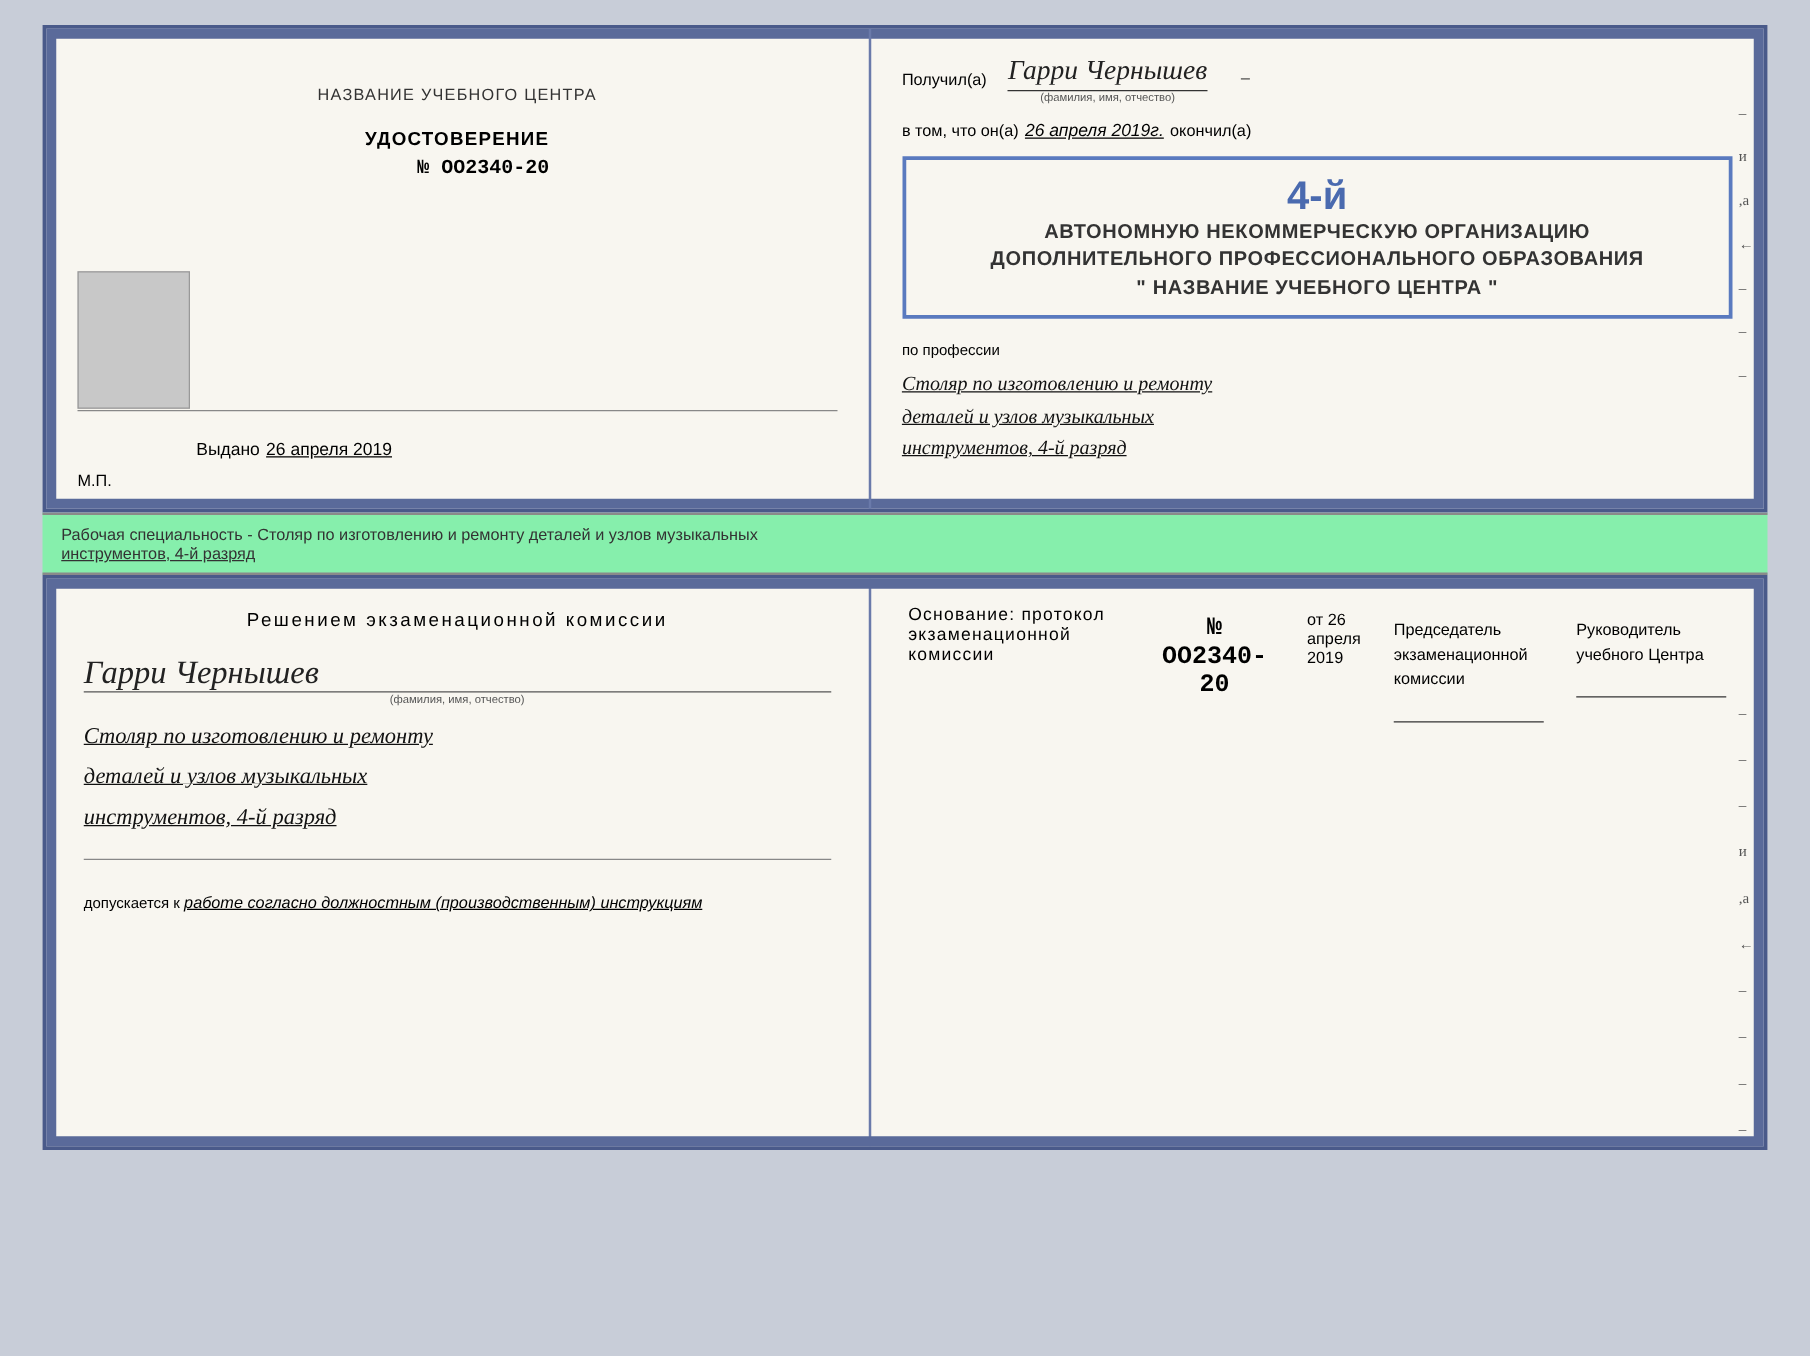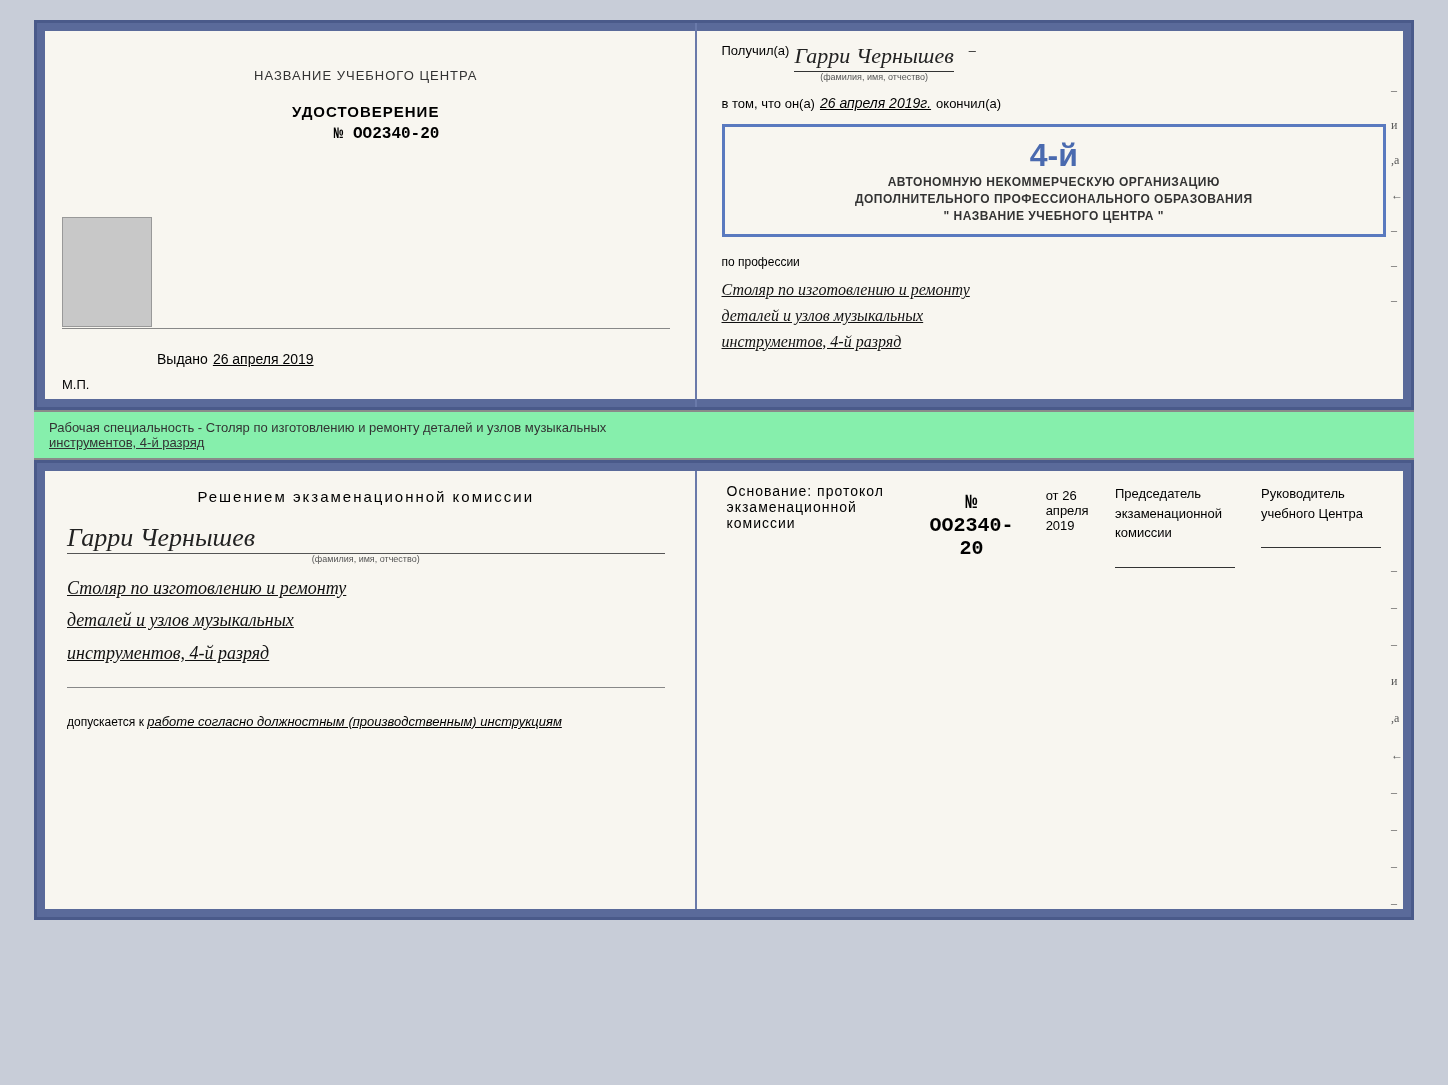--- a/index.html
+++ b/index.html
@@ -111,22 +111,22 @@
       position: absolute;
       bottom: 15px;
       left: 25px;
       font-size: 13px;
       font-family: Arial, sans-serif;
     }
 
     .poluchil-line {
       font-size: 14px;
       display: flex;
-      align-items: flex-start;
-      gap: 5px;
+      align-items: center;
+      gap: 17px;
       flex-wrap: wrap;
     }
 
     .poluchil-label {
       font-family: Arial, sans-serif;
       font-size: 13px;
     }
 
     .handwritten-name {
       font-family: 'Dancing Script', cursive;
@@ -169,21 +169,21 @@
     }
 
     .stamp-block .stamp-num {
       font-size: 32px;
       font-weight: bold;
       font-family: Arial, sans-serif;
       color: #4a6aaf;
     }
 
     .stamp-text {
-      font-size: 12px;
+      font-size: 16px;
       font-family: Arial, sans-serif;
       font-weight: bold;
       text-transform: uppercase;
       letter-spacing: 0.5px;
       line-height: 1.4;
       color: #333;
     }
 
     .po-professii {
       font-size: 12px;
@@ -329,21 +329,21 @@
     }
 
     .ot-date {
       font-size: 13px;
       font-family: Arial, sans-serif;
       margin-top: 5px;
       margin-left: 20px;
     }
 
     .podpis-block {
-      margin-top: 1px;
+      margin-top: 11px;
     }
 
     .podpis-label {
       font-family: Arial, sans-serif;
       font-size: 13px;
       line-height: 1.5;
     }
 
     .podpis-line {
       width: 120px;

